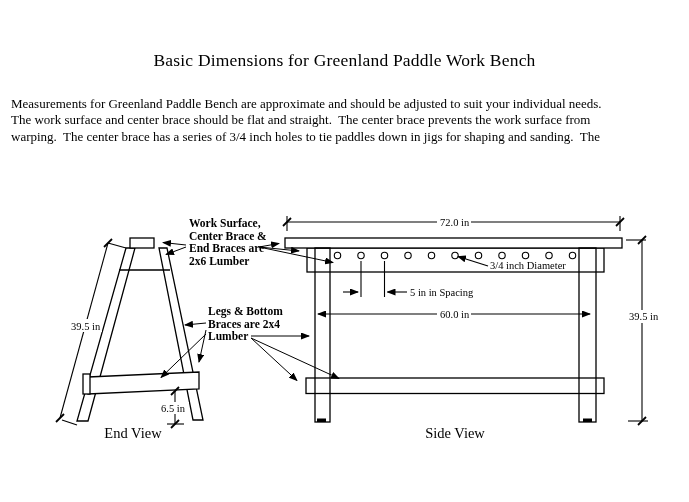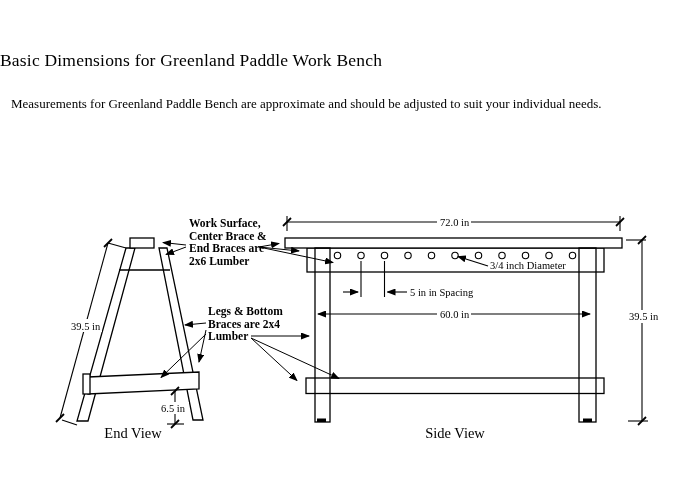--- a/index.html
+++ b/index.html
@@ -1,41 +1,43 @@
 <!DOCTYPE html>
 <html><head>
 <meta charset="utf-8">
 <style>
   html,body{margin:0;padding:0;background:#ffffff;}
   body{
     width:689px;height:502px;position:relative;overflow:hidden;
     font-family:"Liberation Serif","DejaVu Serif",serif;color:#000;
   }
   .page-title{
-    position:absolute;left:0;top:50px;width:689px;
+    position:absolute;left:0;top:50px;width:689px;text-align:center;
     font-size:17.5px;letter-spacing:.2px;
   }
   .body-text{
     position:absolute;left:11px;top:96px;width:660px;
     font-size:13px;line-height:16.4px;
   }
   .body-text .tline{white-space:pre;}
   svg{position:absolute;left:0;top:0;}
   svg text{font-family:"Liberation Serif","DejaVu Serif",serif;fill:#000;}
   .dimtxt{font-size:10.5px;}
   .lbltxt{font-size:11.5px;font-weight:bold;}
   .viewtxt{font-size:14.5px;}
 </style>
 </head>
 <body>
 
 <div class="page-title">Basic Dimensions for Greenland Paddle Work Bench</div>
 
 <div class="body-text">
   <div class="tline">Measurements for Greenland Paddle Bench are approximate and should be adjusted to suit your individual needs.</div>
+  <div class="tline">The work surface and center brace should be flat and straight.  The center brace prevents the work surface from</div>
+  <div class="tline">warping.  The center brace has a series of 3/4 inch holes to tie paddles down in jigs for shaping and sanding.  The</div>
 </div>
 
 <svg width="689" height="260" viewBox="0 202 689 260" style="top:202px" fill="none" stroke="#000" stroke-width="1.3">
   <defs>
     <marker id="arr" markerWidth="9" markerHeight="7" refX="8" refY="3.5" orient="auto" markerUnits="userSpaceOnUse">
       <path d="M0,0 L9,3.5 L0,7 Z" fill="#000" stroke="none"></path>
     </marker>
   </defs>
 
   <g>

